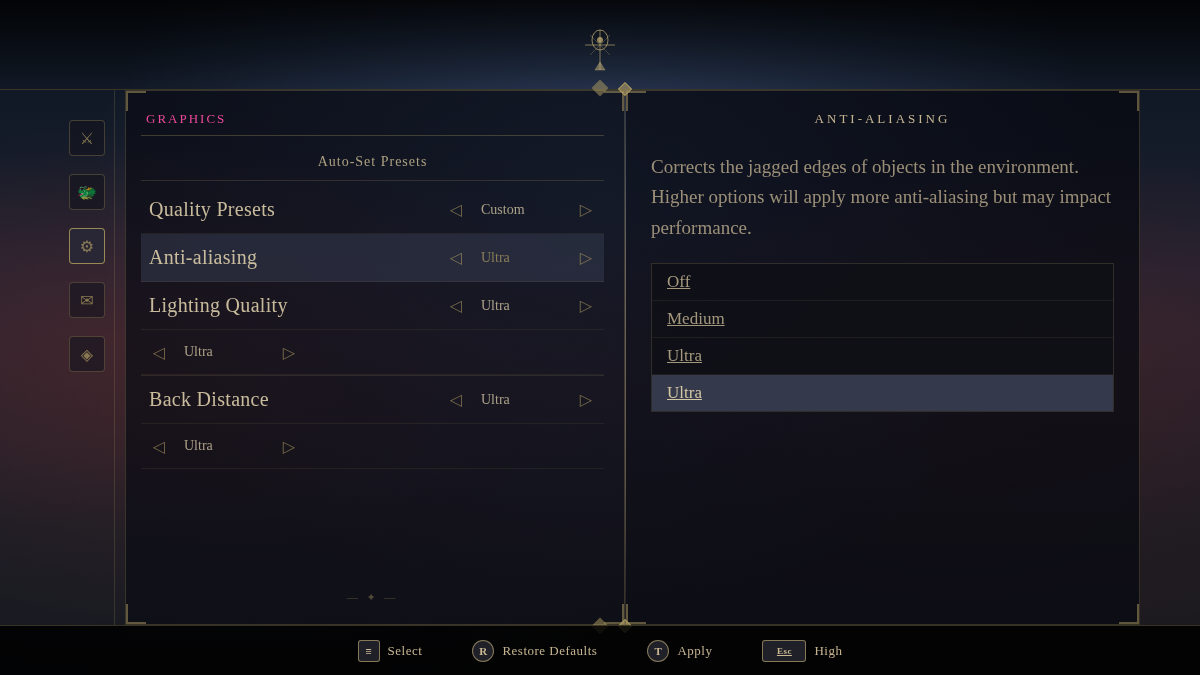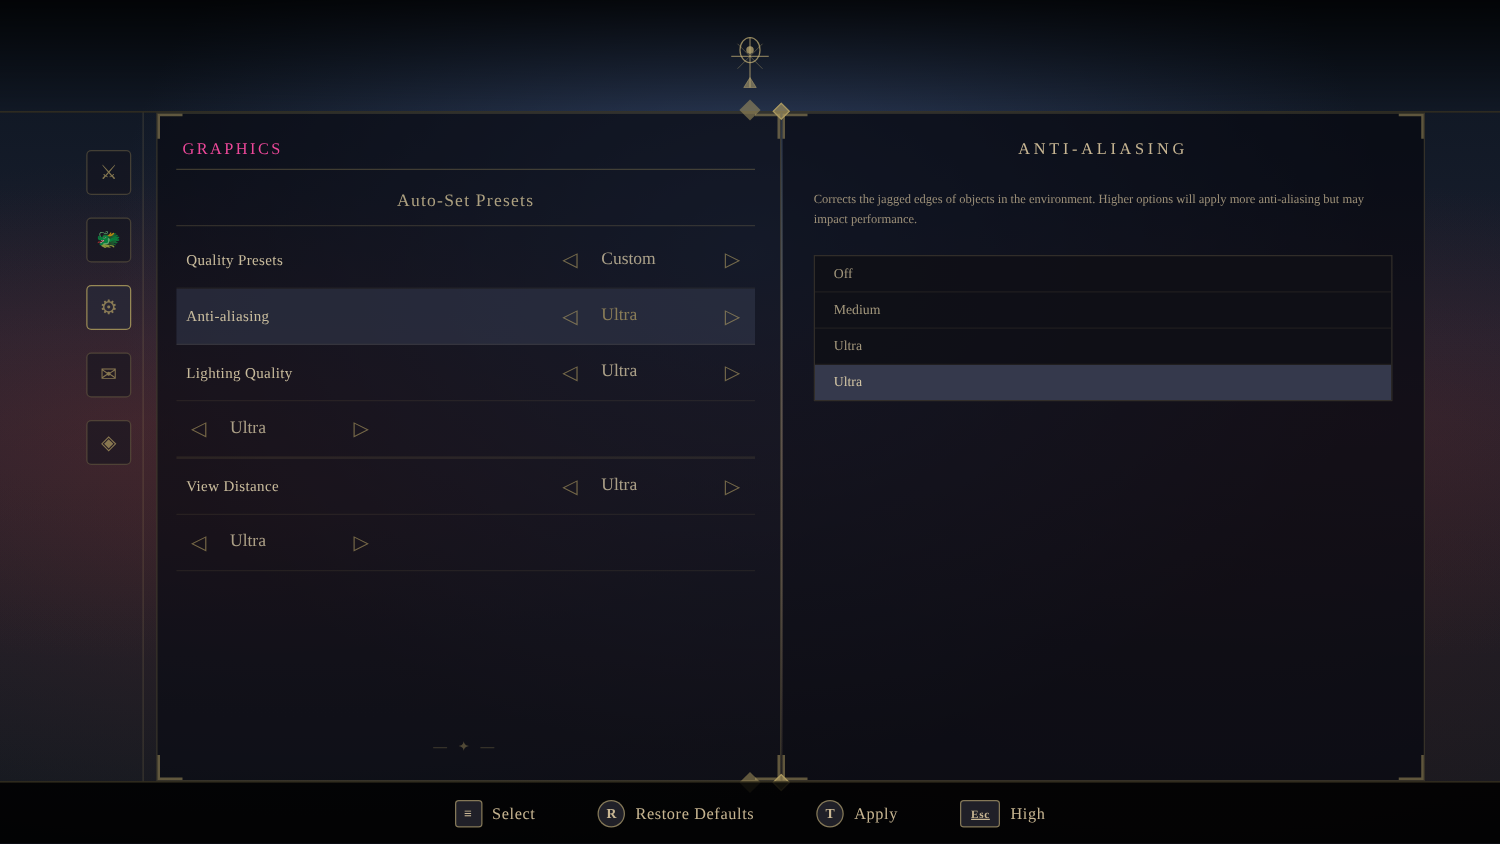--- a/index.html
+++ b/index.html
@@ -191,21 +191,21 @@
       background: rgba(60,60,80,0.4);
     }
 
     .setting-row.active {
       background: rgba(50,55,70,0.5);
     }
 
     .setting-name {
       flex: 1;
       color: rgba(220,205,170,0.9);
-      font-size: 12px;
+      font-size: 20px;
       letter-spacing: 0.3px;
     }
 
     .setting-arrow-left {
       width: 20px;
       height: 20px;
       display: flex;
       align-items: center;
       justify-content: center;
       color: rgba(180,160,100,0.6);
@@ -264,39 +264,40 @@
       color: rgba(220,200,160,0.9);
       letter-spacing: 3px;
       text-transform: uppercase;
       text-align: center;
       margin-bottom: 15px;
       padding-bottom: 10px;
     }
 
     .info-description {
       color: rgba(180,165,135,0.85);
-      font-size: 10px;
+      font-size: 19px;
       line-height: 1.6;
       margin-bottom: 20px;
       font-family: Liberation Serif, serif;
     }
 
     
     .dropdown-list {
       border: 1px solid rgba(100,90,70,0.4);
       background: rgba(15,15,22,0.9);
       overflow: hidden;
     }
 
     .dropdown-item {
       padding: 8px 15px;
       color: rgba(200,185,150,0.8);
-      font-size: 11px;
+      font-size: 17px;
       cursor: pointer;
       border-bottom: 1px solid rgba(100,90,70,0.2);
+      text-decoration: underline;
     }
 
     .dropdown-item:last-child {
       border-bottom: none;
     }
 
     .dropdown-item.selected {
       background: rgba(70,75,100,0.7);
       color: rgba(220,205,170,0.95);
     }
@@ -402,21 +403,21 @@
         <span class="setting-arrow-right">▷</span>
       </div>
 
       <div class="setting-row">
         <span class="setting-arrow-left">◁</span>
         <span class="setting-value">Ultra</span>
         <span class="setting-arrow-right">▷</span>
       </div>
 
       <div class="setting-row" style="border-top: 1px solid rgba(180,160,100,0.15);">
-        <span class="setting-name">View Distance</span>
+        <span class="setting-name">Back Distance</span>
         <span class="setting-arrow-left">◁</span>
         <span class="setting-value">Ultra</span>
         <span class="setting-arrow-right">▷</span>
       </div>
 
       <div class="setting-row">
         <span class="setting-arrow-left">◁</span>
         <span class="setting-value">Ultra</span>
         <span class="setting-arrow-right">▷</span>
       </div>
@@ -457,16 +458,16 @@
   </div>
   <div class="bottom-action">
     <span class="key-badge circle">R</span>
     <span>Restore Defaults</span>
   </div>
   <div class="bottom-action">
     <span class="key-badge circle">T</span>
     <span>Apply</span>
   </div>
   <div class="bottom-action">
-    <span class="key-badge" style="font-size:9px; width:32px;text-decoration:underline;">Esc</span>
+    <span class="key-badge" style="font-size:9px; width:44px;text-decoration:underline;">Esc</span>
     <span>High</span>
   </div>
 </div>
 
 </body></html>

